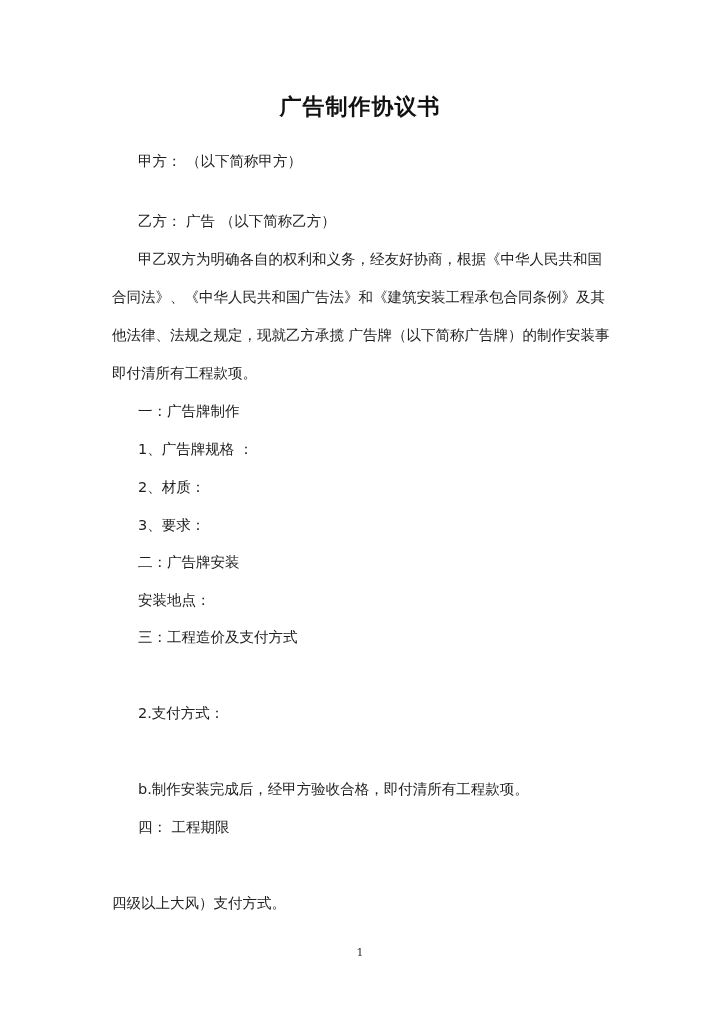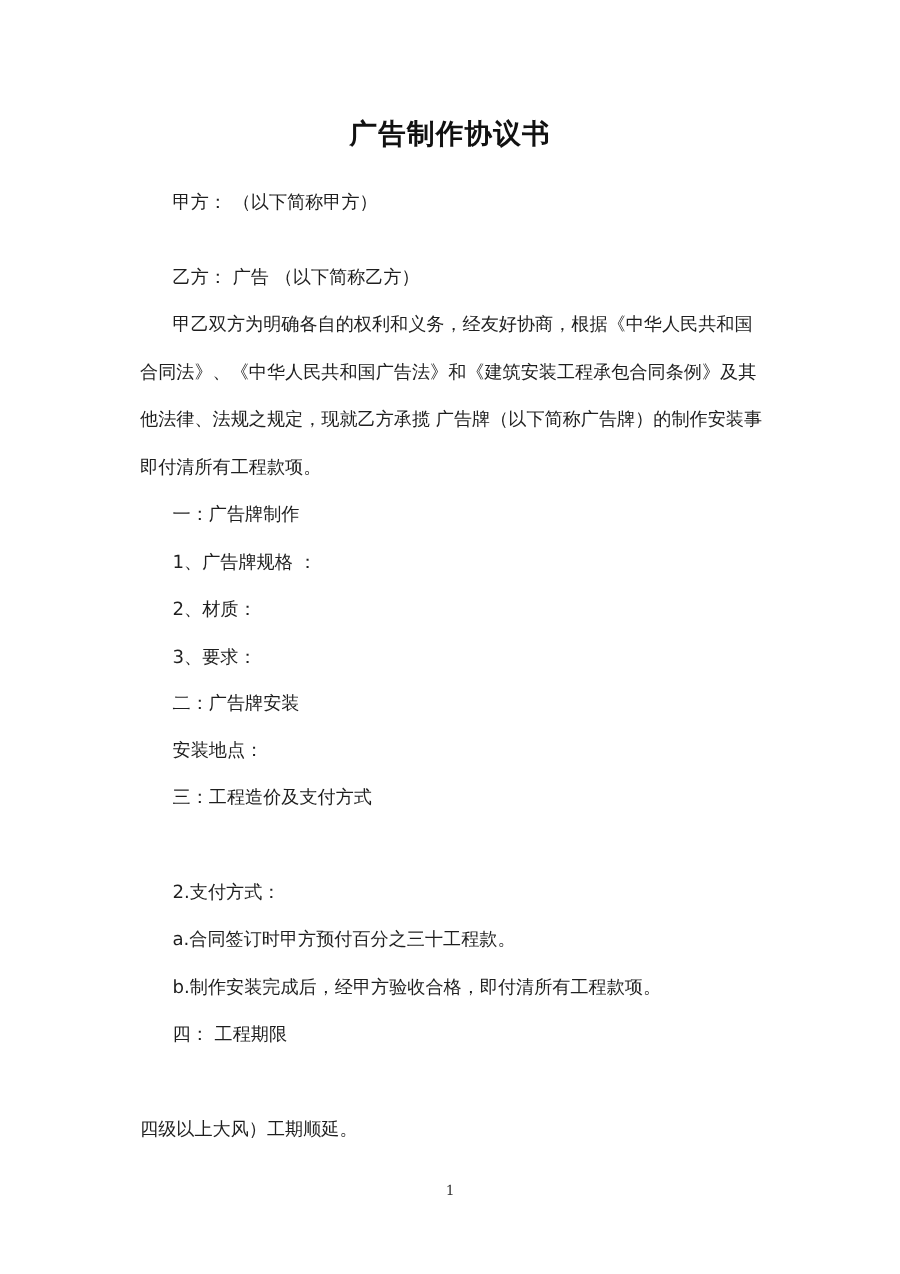--- a/index.html
+++ b/index.html
@@ -39,20 +39,19 @@
   <div class="line" style="top:402px">一：广告牌制作</div>
   <div class="line" style="top:440px">1、广告牌规格  ：</div>
   <div class="line" style="top:478px">2、材质：</div>
   <div class="line" style="top:516px">3、要求：</div>
 
   <div class="line" style="top:553px">二：广告牌安装</div>
   <div class="line" style="top:591px">安装地点：</div>
 
   <div class="line" style="top:628px">三：工程造价及支付方式</div>
   <div class="line" style="top:704px">2.支付方式：</div>
-  <div class="line" style="top:742px">a.合同签订时甲方预付百分之三十工程款。</div>
   <div class="line" style="top:780px">b.制作安装完成后，经甲方验收合格，即付清所有工程款项。</div>
 
   <div class="line" style="top:818px">四：  工程期限</div>
-  <div class="line" style="top:894px;left:112px">四级以上大风）工期顺延。</div>
+  <div class="line" style="top:894px;left:112px">四级以上大风）支付方式。</div>
 
   <div class="pagenum">1</div>
 </div>
 
 </body></html>

